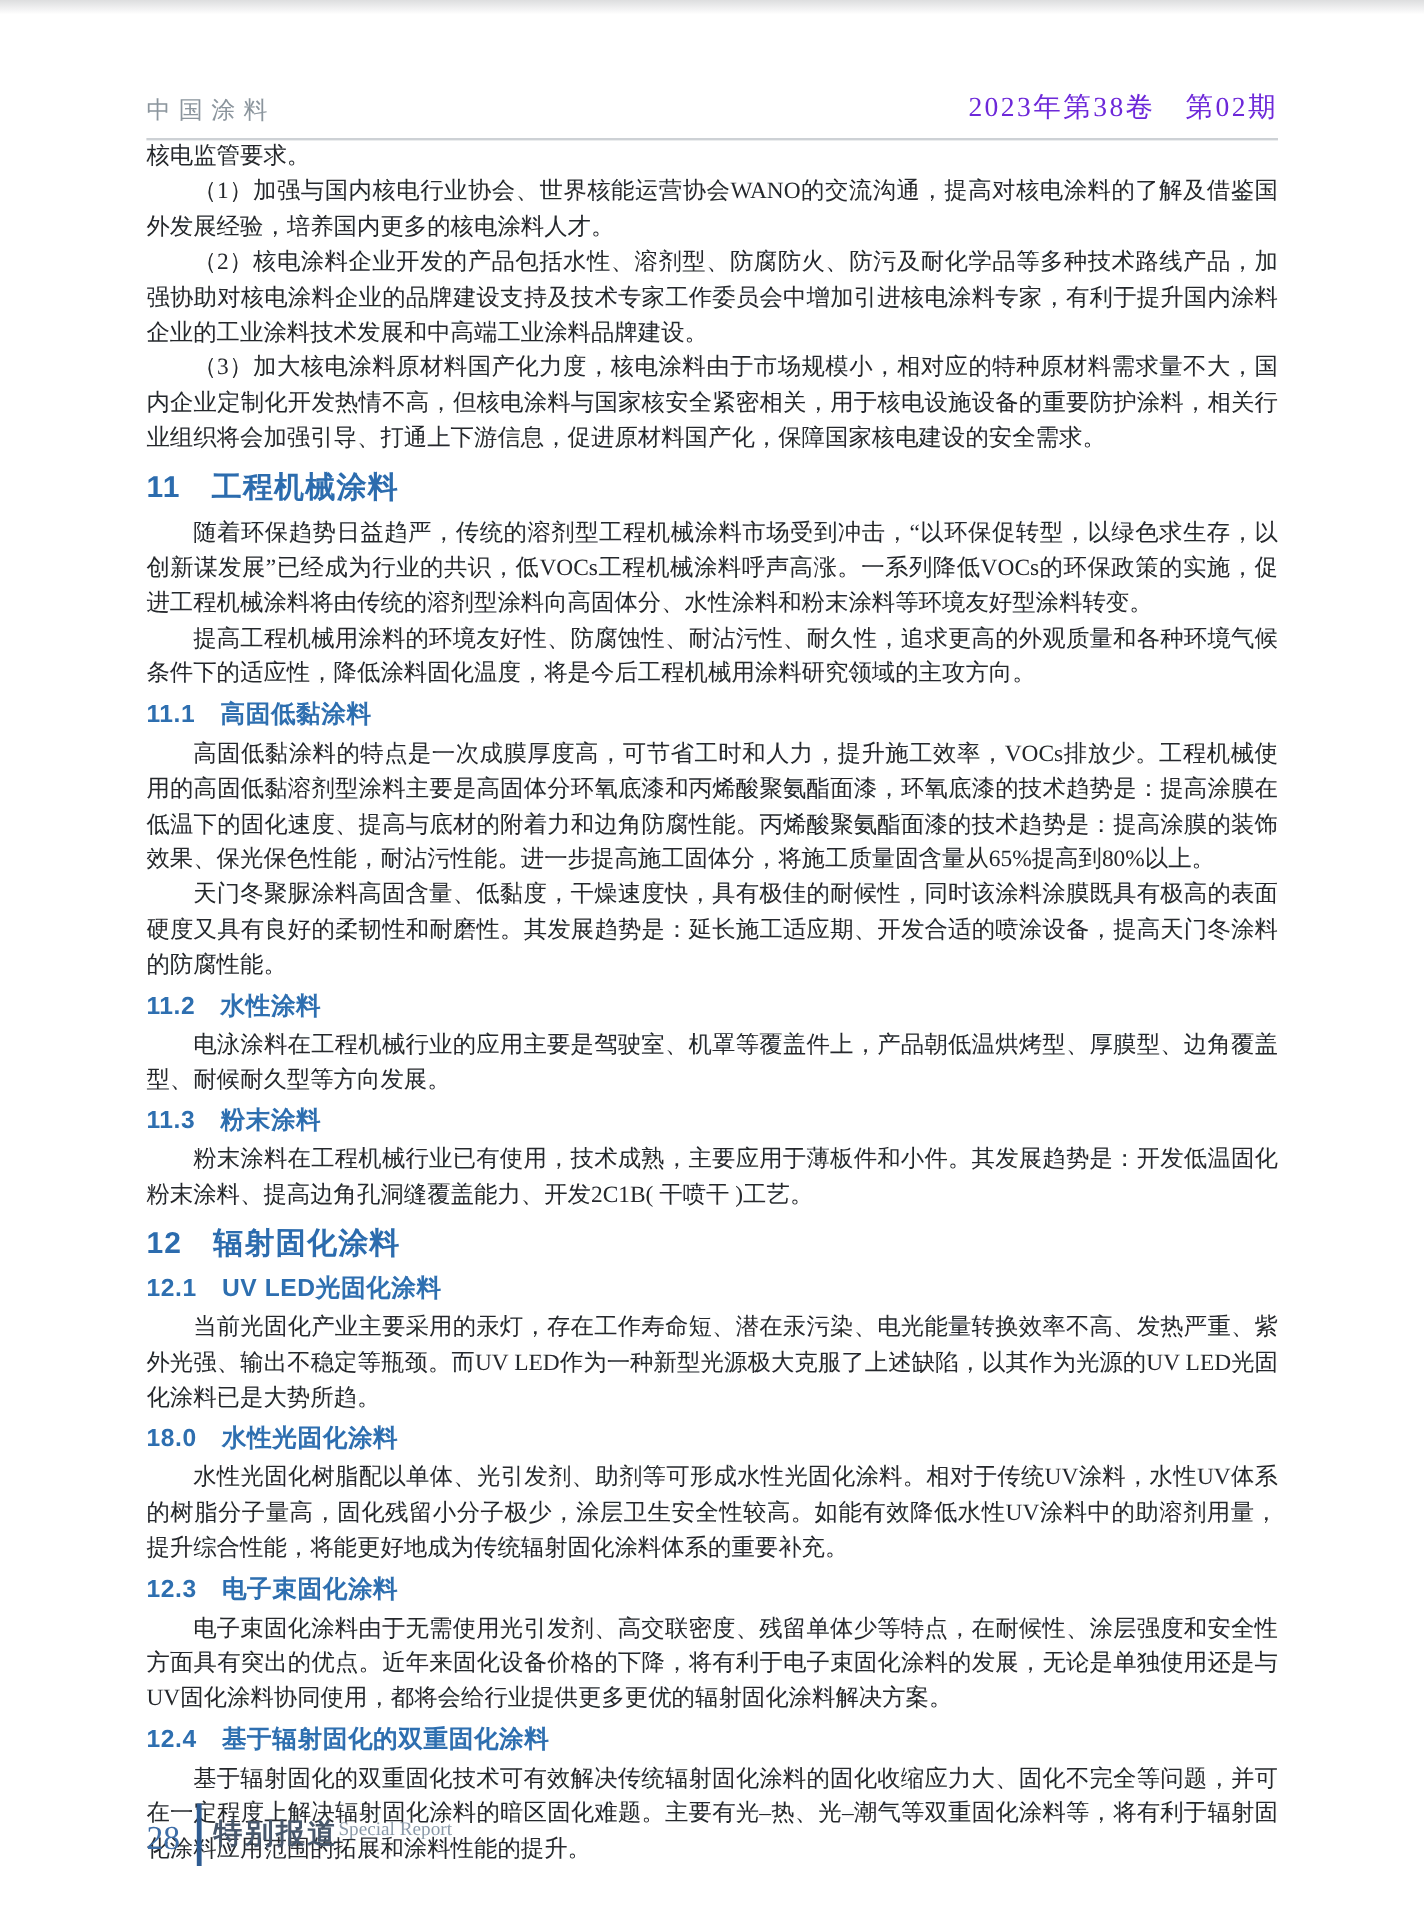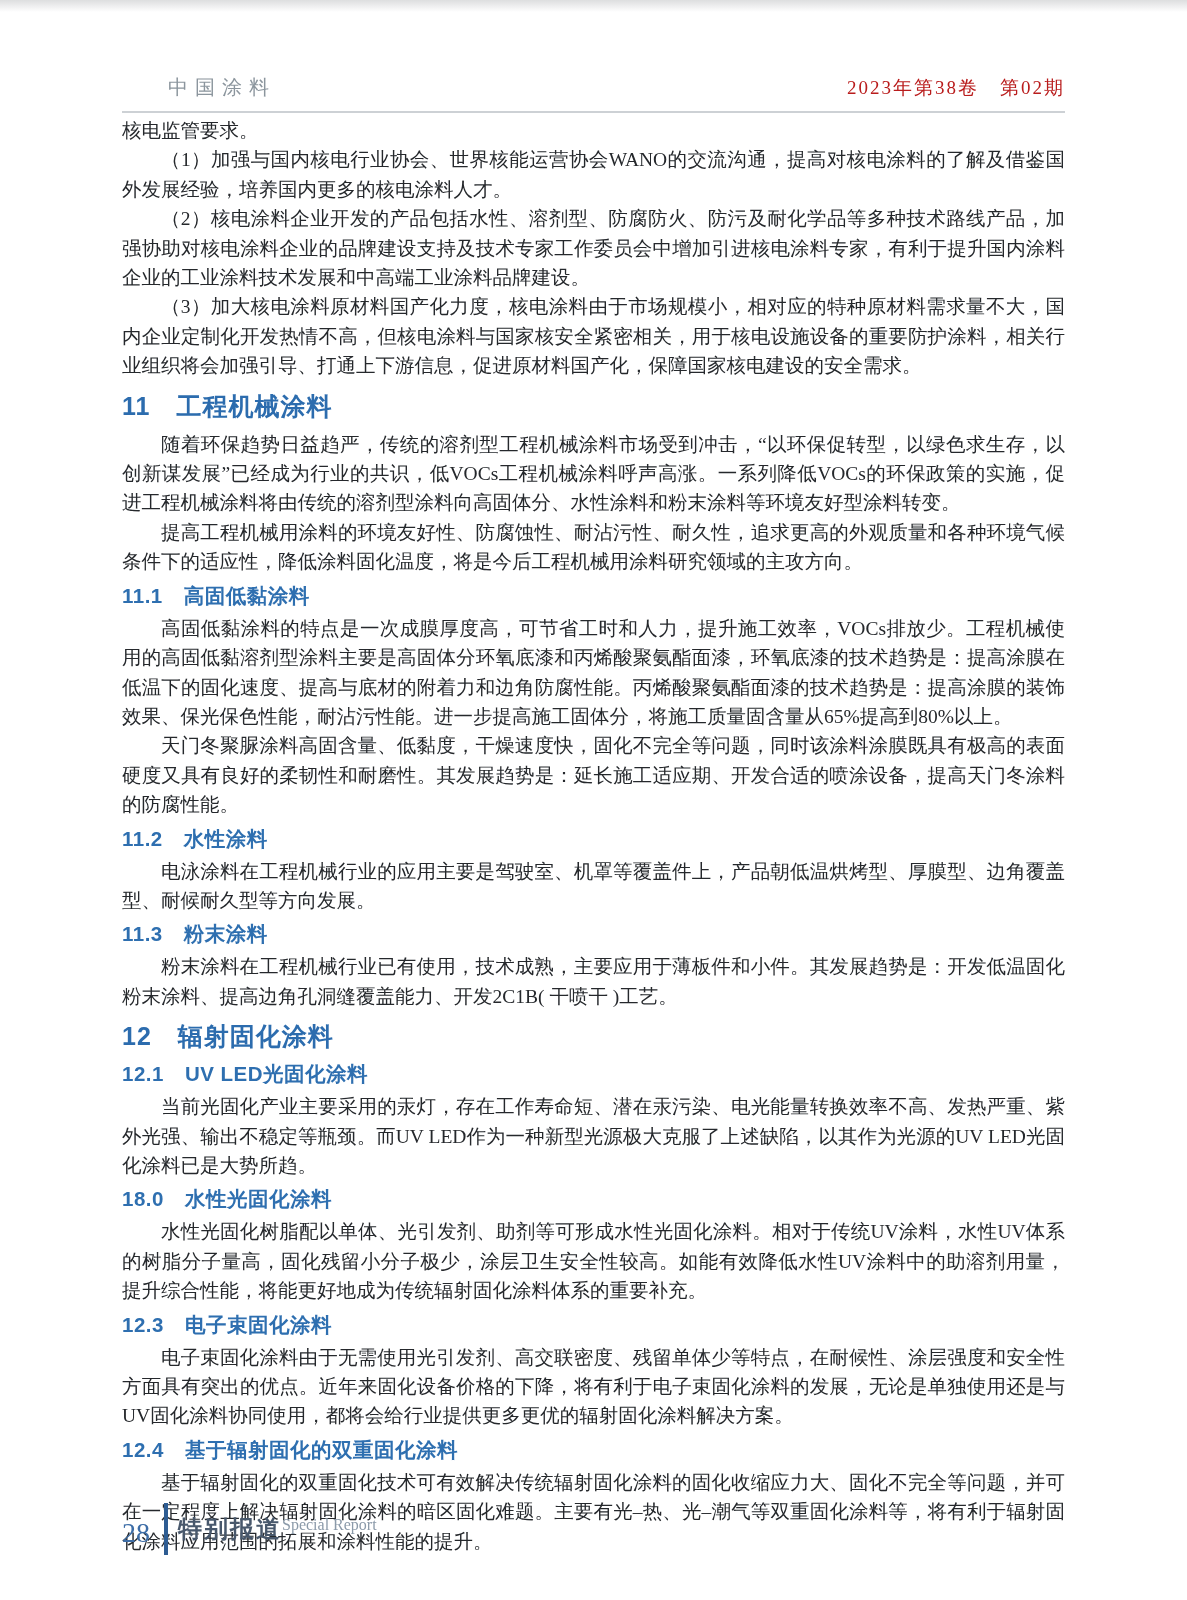--- a/index.html
+++ b/index.html
@@ -19,24 +19,23 @@
   }
   .page-header{
     position:absolute;top:74px;left:122px;width:943px;
     display:flex;justify-content:space-between;align-items:flex-end;
     padding-bottom:10px;
     border-bottom:2px solid #cdd1d5;
   }
   .journal-title{
     font-size:20px;color:#8b959d;letter-spacing:7px;
     font-family:Liberation Sans, sans-serif;
-    margin-left:46px;
   }
   .issue-info{
-    font-size:19px;color:#b91c1c;letter-spacing:2px;
+    font-size:23px;color:#6d28d9;letter-spacing:2px;
   }
   .content{
     position:absolute;top:116px;left:122px;width:943px;
     font-size:19.5px;line-height:29.4px;
     text-align:justify;
   }
   .para{margin:0;text-indent:2em;}
   .para-cont{margin:0;text-indent:0;}
   .sec-h2{
     margin:10px 0 9px 0;
@@ -89,21 +88,21 @@
   <div class="content">
     <p class="para-cont">核电监管要求。</p>
     <p class="para">（1）加强与国内核电行业协会、世界核能运营协会WANO的交流沟通，提高对核电涂料的了解及借鉴国外发展经验，培养国内更多的核电涂料人才。</p>
     <p class="para">（2）核电涂料企业开发的产品包括水性、溶剂型、防腐防火、防污及耐化学品等多种技术路线产品，加强协助对核电涂料企业的品牌建设支持及技术专家工作委员会中增加引进核电涂料专家，有利于提升国内涂料企业的工业涂料技术发展和中高端工业涂料品牌建设。</p>
     <p class="para">（3）加大核电涂料原材料国产化力度，核电涂料由于市场规模小，相对应的特种原材料需求量不大，国内企业定制化开发热情不高，但核电涂料与国家核安全紧密相关，用于核电设施设备的重要防护涂料，相关行业组织将会加强引导、打通上下游信息，促进原材料国产化，保障国家核电建设的安全需求。</p>
     <h2 class="sec-h2">11　工程机械涂料</h2>
     <p class="para">随着环保趋势日益趋严，传统的溶剂型工程机械涂料市场受到冲击，“以环保促转型，以绿色求生存，以创新谋发展”已经成为行业的共识，低VOCs工程机械涂料呼声高涨。一系列降低VOCs的环保政策的实施，促进工程机械涂料将由传统的溶剂型涂料向高固体分、水性涂料和粉末涂料等环境友好型涂料转变。</p>
     <p class="para">提高工程机械用涂料的环境友好性、防腐蚀性、耐沾污性、耐久性，追求更高的外观质量和各种环境气候条件下的适应性，降低涂料固化温度，将是今后工程机械用涂料研究领域的主攻方向。</p>
     <h3 class="sec-h3">11.1　高固低黏涂料</h3>
     <p class="para">高固低黏涂料的特点是一次成膜厚度高，可节省工时和人力，提升施工效率，VOCs排放少。工程机械使用的高固低黏溶剂型涂料主要是高固体分环氧底漆和丙烯酸聚氨酯面漆，环氧底漆的技术趋势是：提高涂膜在低温下的固化速度、提高与底材的附着力和边角防腐性能。丙烯酸聚氨酯面漆的技术趋势是：提高涂膜的装饰效果、保光保色性能，耐沾污性能。进一步提高施工固体分，将施工质量固含量从65%提高到80%以上。</p>
-    <p class="para">天门冬聚脲涂料高固含量、低黏度，干燥速度快，固化不完全等问题，同时该涂料涂膜既具有极高的表面硬度又具有良好的柔韧性和耐磨性。其发展趋势是：延长施工适应期、开发合适的喷涂设备，提高天门冬涂料的防腐性能。</p>
+    <p class="para">天门冬聚脲涂料高固含量、低黏度，干燥速度快，具有极佳的耐候性，同时该涂料涂膜既具有极高的表面硬度又具有良好的柔韧性和耐磨性。其发展趋势是：延长施工适应期、开发合适的喷涂设备，提高天门冬涂料的防腐性能。</p>
     <h3 class="sec-h3">11.2　水性涂料</h3>
     <p class="para">电泳涂料在工程机械行业的应用主要是驾驶室、机罩等覆盖件上，产品朝低温烘烤型、厚膜型、边角覆盖型、耐候耐久型等方向发展。</p>
     <h3 class="sec-h3">11.3　粉末涂料</h3>
     <p class="para">粉末涂料在工程机械行业已有使用，技术成熟，主要应用于薄板件和小件。其发展趋势是：开发低温固化粉末涂料、提高边角孔洞缝覆盖能力、开发2C1B( 干喷干 )工艺。</p>
     <h2 class="sec-h2">12　辐射固化涂料</h2>
     <h3 class="sec-h3">12.1　UV LED光固化涂料</h3>
     <p class="para">当前光固化产业主要采用的汞灯，存在工作寿命短、潜在汞污染、电光能量转换效率不高、发热严重、紫外光强、输出不稳定等瓶颈。而UV LED作为一种新型光源极大克服了上述缺陷，以其作为光源的UV LED光固化涂料已是大势所趋。</p>
     <h3 class="sec-h3">18.0　水性光固化涂料</h3>
     <p class="para">水性光固化树脂配以单体、光引发剂、助剂等可形成水性光固化涂料。相对于传统UV涂料，水性UV体系的树脂分子量高，固化残留小分子极少，涂层卫生安全性较高。如能有效降低水性UV涂料中的助溶剂用量，提升综合性能，将能更好地成为传统辐射固化涂料体系的重要补充。</p>
     <h3 class="sec-h3">12.3　电子束固化涂料</h3>

